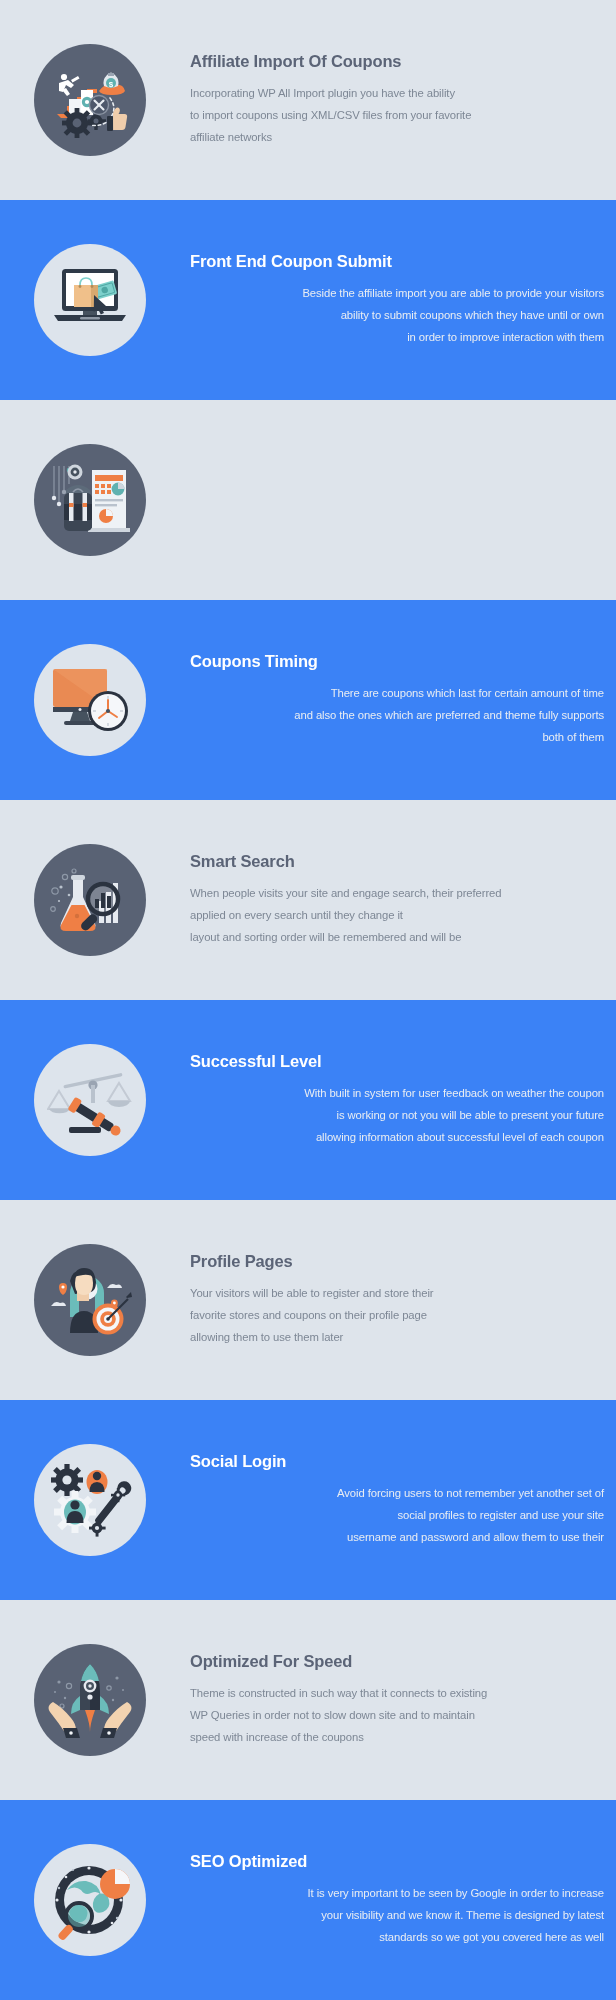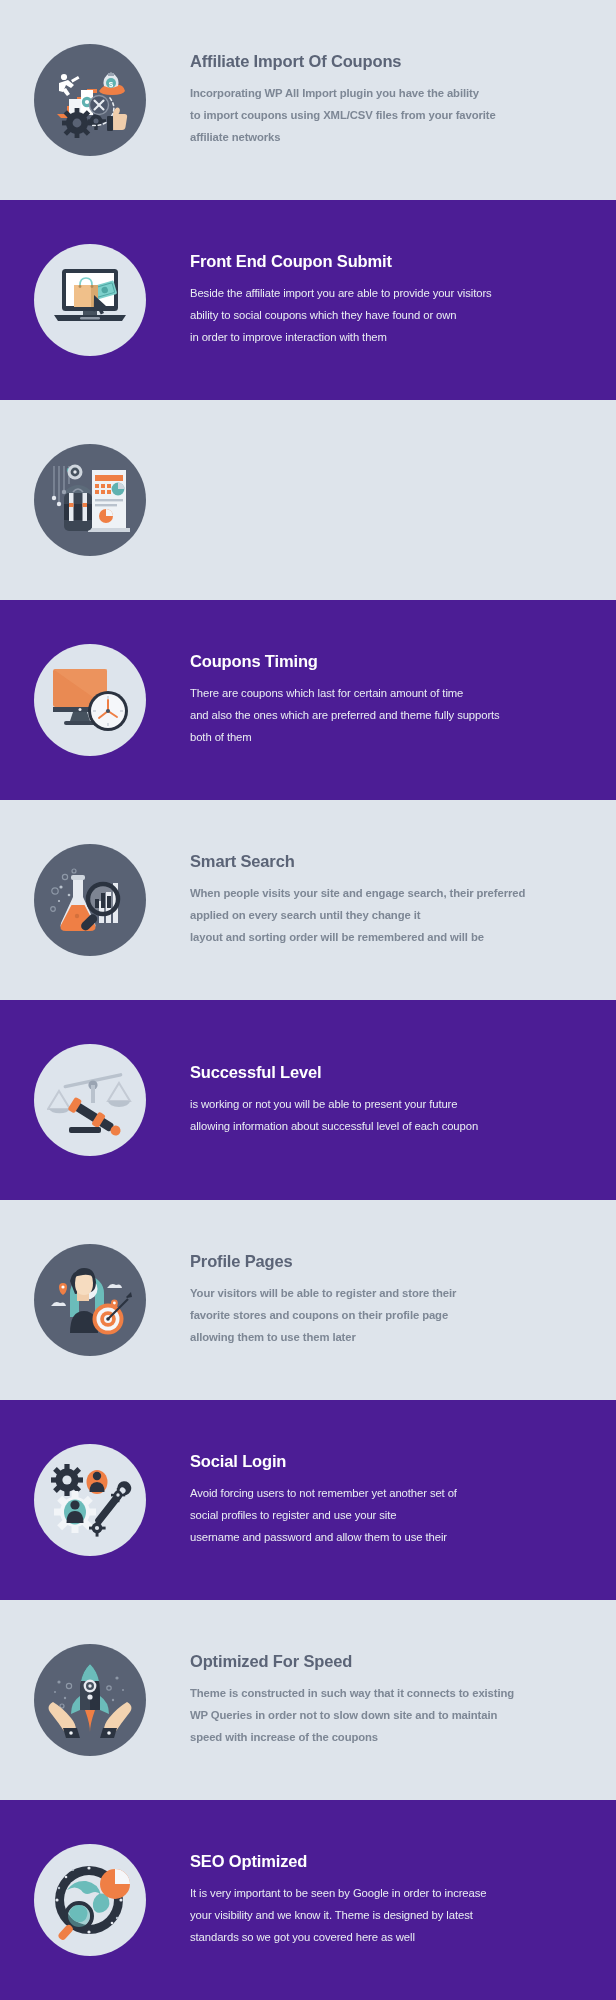--- a/index.html
+++ b/index.html
@@ -15,21 +15,21 @@
     overflow: hidden;
   }
   .feature-row {
     width: 616px;
     height: 200px;
     display: flex;
     align-items: center;
     position: relative;
   }
   .feature-row.light { background: #dee4eb; }
-  .feature-row.dark  { background: #4c1d95; }
+  .feature-row.dark  { background: #3b82f6; }
 
   .icon-wrap {
     width: 112px;
     height: 112px;
     min-width: 112px;
     margin-left: 34px;
     border-radius: 50%;
     display: flex;
     align-items: center;
     justify-content: center;
@@ -53,22 +53,22 @@
     margin-bottom: 11px;
   }
   .feature-row.light .feature-title { color: #5b6477; }
   .feature-row.dark  .feature-title { color: #ffffff; }
 
   .feature-desc {
     font-size: 11.3px;
     line-height: 1.95;
     letter-spacing: -0.1px;
   }
-  .feature-row.light .feature-desc { color: #7d8795; font-weight: bold; }
-  .feature-row.dark  .feature-desc { color: #e9edf2; }
+  .feature-row.light .feature-desc { color: #7d8795; }
+  .feature-row.dark  .feature-desc { color: #e9edf2; text-align: right; }
   .feature-desc .line { display: block; white-space: nowrap; }
 </style>
 </head>
 <body>
 
 <div id="page">
     <div class="feature-row light">
       <div class="icon-wrap">
     <svg width="86" height="86" viewBox="0 0 86 86">
 
@@ -159,21 +159,21 @@
       <circle cx="30" cy="23.5" r="1.4" fill="#b38a57"></circle>
       <circle cx="42" cy="23.5" r="1.4" fill="#b38a57"></circle>
 
       <path d="M44 32 l12 11 l-5 1 l3 6 l-3.2 1.5 l-3 -6 l-4 3.5 z" fill="#2f3a48"></path>
     </svg>
       </div>
       <div class="text-col">
         <div class="feature-title">Front End Coupon Submit</div>
         <div class="feature-desc">
           <span class="line">Beside the affiliate import you are able to provide your visitors</span>
-          <span class="line">ability to social coupons which they have found or own</span>
+          <span class="line">ability to submit coupons which they have until or own</span>
           <span class="line">in order to improve interaction with them</span>
         </div>
       </div>
     </div>
     <div class="feature-row light">
       <div class="icon-wrap">
     <svg width="84" height="80" viewBox="0 0 84 80">
 
       <g stroke="#8e98a7" stroke-width="1.2" fill="none">
         <path d="M6 6 v30"></path>
@@ -321,20 +321,21 @@
         <rect x="20" y="47" width="8" height="15" rx="2.5" fill="#ef7f45"></rect>
         <rect x="48" y="47" width="8" height="15" rx="2.5" fill="#ef7f45"></rect>
         <circle cx="72" cy="54.5" r="5" fill="#ef7f45"></circle>
       </g>
       <rect x="22" y="66" width="32" height="6" rx="2" fill="#2b3340"></rect>
     </svg>
       </div>
       <div class="text-col">
         <div class="feature-title">Successful Level</div>
         <div class="feature-desc">
+          <span class="line">With built in system for user feedback on weather the coupon</span>
           <span class="line">is working or not you will be able to present your future</span>
           <span class="line">allowing information about successful level of each coupon</span>
         </div>
       </div>
     </div>
     <div class="feature-row light">
       <div class="icon-wrap">
     <svg width="88" height="78" viewBox="0 0 88 78">
 
       <path d="M24 32 a17 17 0 0 1 34 0 v24 h-9 v-24 a8 8 0 0 0 -16 0 v24 h-9z" fill="#6bbcba"></path>

